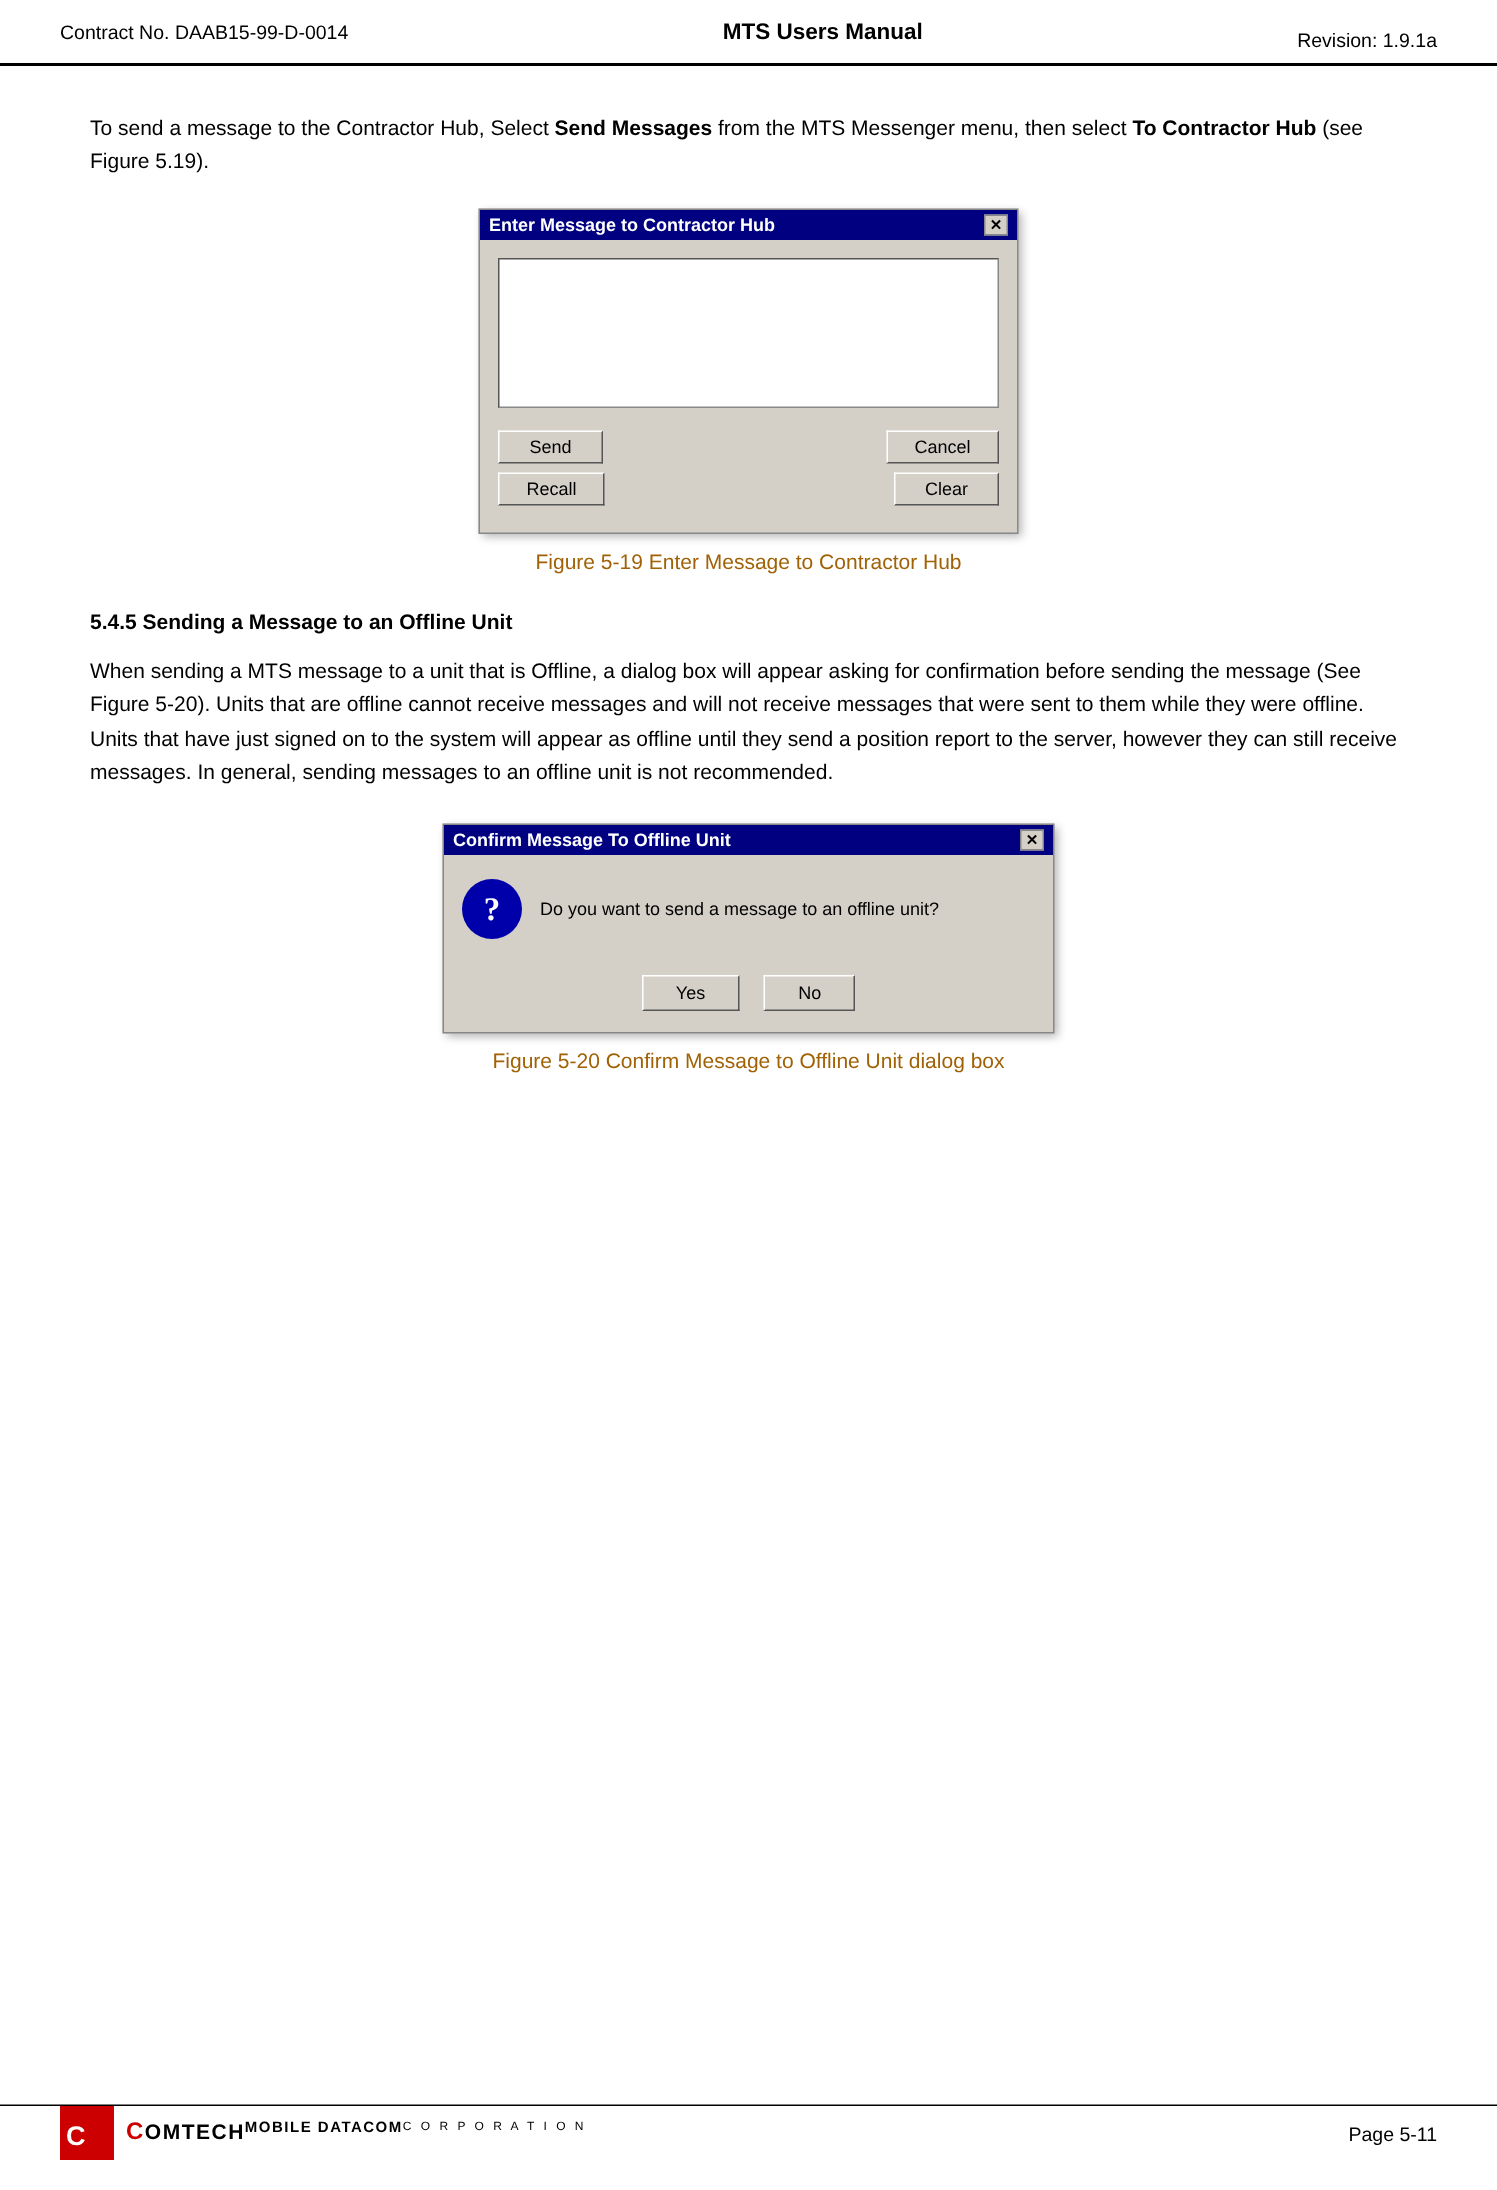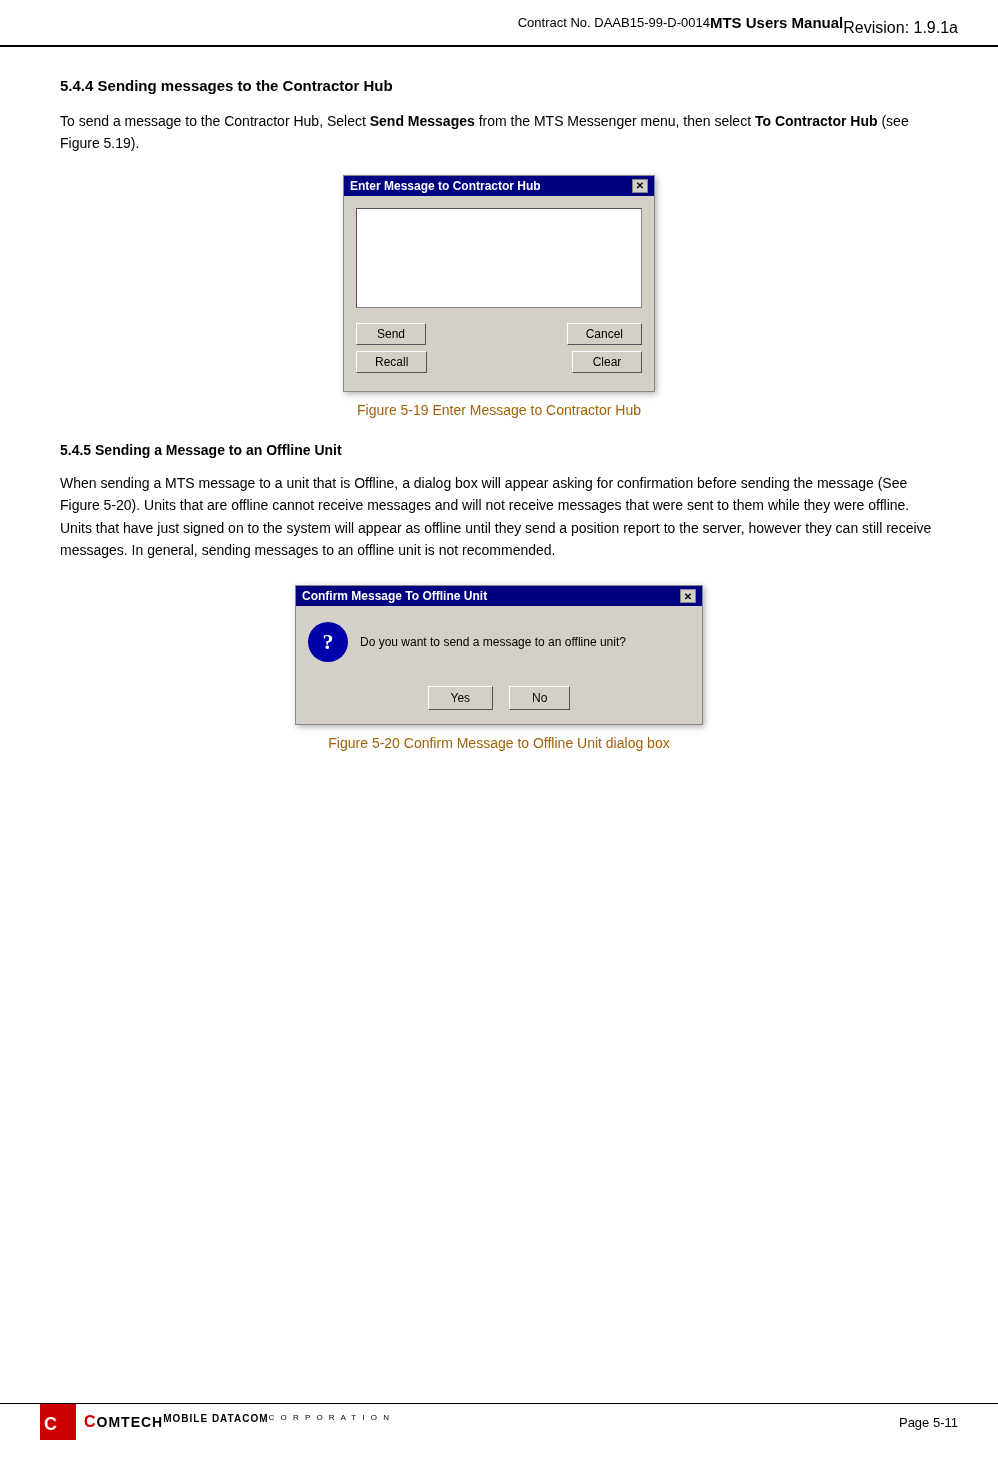--- a/index.html
+++ b/index.html
@@ -7,29 +7,29 @@
       font-family: Arial, sans-serif;
       font-size: 14px;
       background: #fff;
       color: #000;
       width: 998px;
       min-height: 1460px;
       position: relative;
     }
     .page-header {
       display: flex;
-      justify-content: flex-end;
+      justify-content: space-between;
       align-items: center;
       padding: 8px 40px;
       border-bottom: 2px solid #000;
       font-size: 13px;
     }
     .page-header .contract { font-size: 13px; }
     .page-header .manual-title { font-size: 15px; font-weight: bold; }
-    .page-header .revision { font-size: 16px; margin-top: 11px; }
+    .page-header .revision { font-size: 13px; margin-top: 11px; }
     .content {
       padding: 30px 60px;
     }
     .section-heading {
       font-size: 15px;
       font-weight: bold;
       margin-bottom: 16px;
     }
     .body-text {
       font-size: 14px;
@@ -100,21 +100,21 @@
       border-left-color: #fff;
       border-bottom-color: #555;
       border-right-color: #555;
       padding: 3px 18px;
       font-size: 12px;
       cursor: pointer;
       min-width: 70px;
     }
     
     .enter-msg-dialog {
-      width: 312px;
+      width: 360px;
     }
     
     .confirm-dialog {
       width: 408px;
     }
     .confirm-body {
       display: flex;
       align-items: center;
       padding: 16px 12px;
       gap: 12px;
@@ -211,21 +211,20 @@
 <body>
 
 <div class="page-header">
   <span class="contract">Contract No. DAAB15-99-D-0014</span>
   <span class="manual-title">MTS Users Manual</span>
   <span class="revision">Revision:  1.9.1a</span>
 </div>
 
 <div class="content">
 
-  <div class="section-heading">5.4.4  Sending messages to the Contractor Hub</div>
 
   <p class="body-text">
     <span>To send a message to the Contractor Hub, Select </span><strong>Send Messages</strong><span> from the MTS Messenger menu, then select </span><strong>To Contractor Hub</strong><span> (see Figure 5.19).</span>
   </p>
 
   <div class="figure-container">
     <div class="dialog-box enter-msg-dialog">
       <div class="dialog-titlebar">
         <span>Enter Message to Contractor Hub</span>
         <div class="dialog-close-btn">✕</div>

